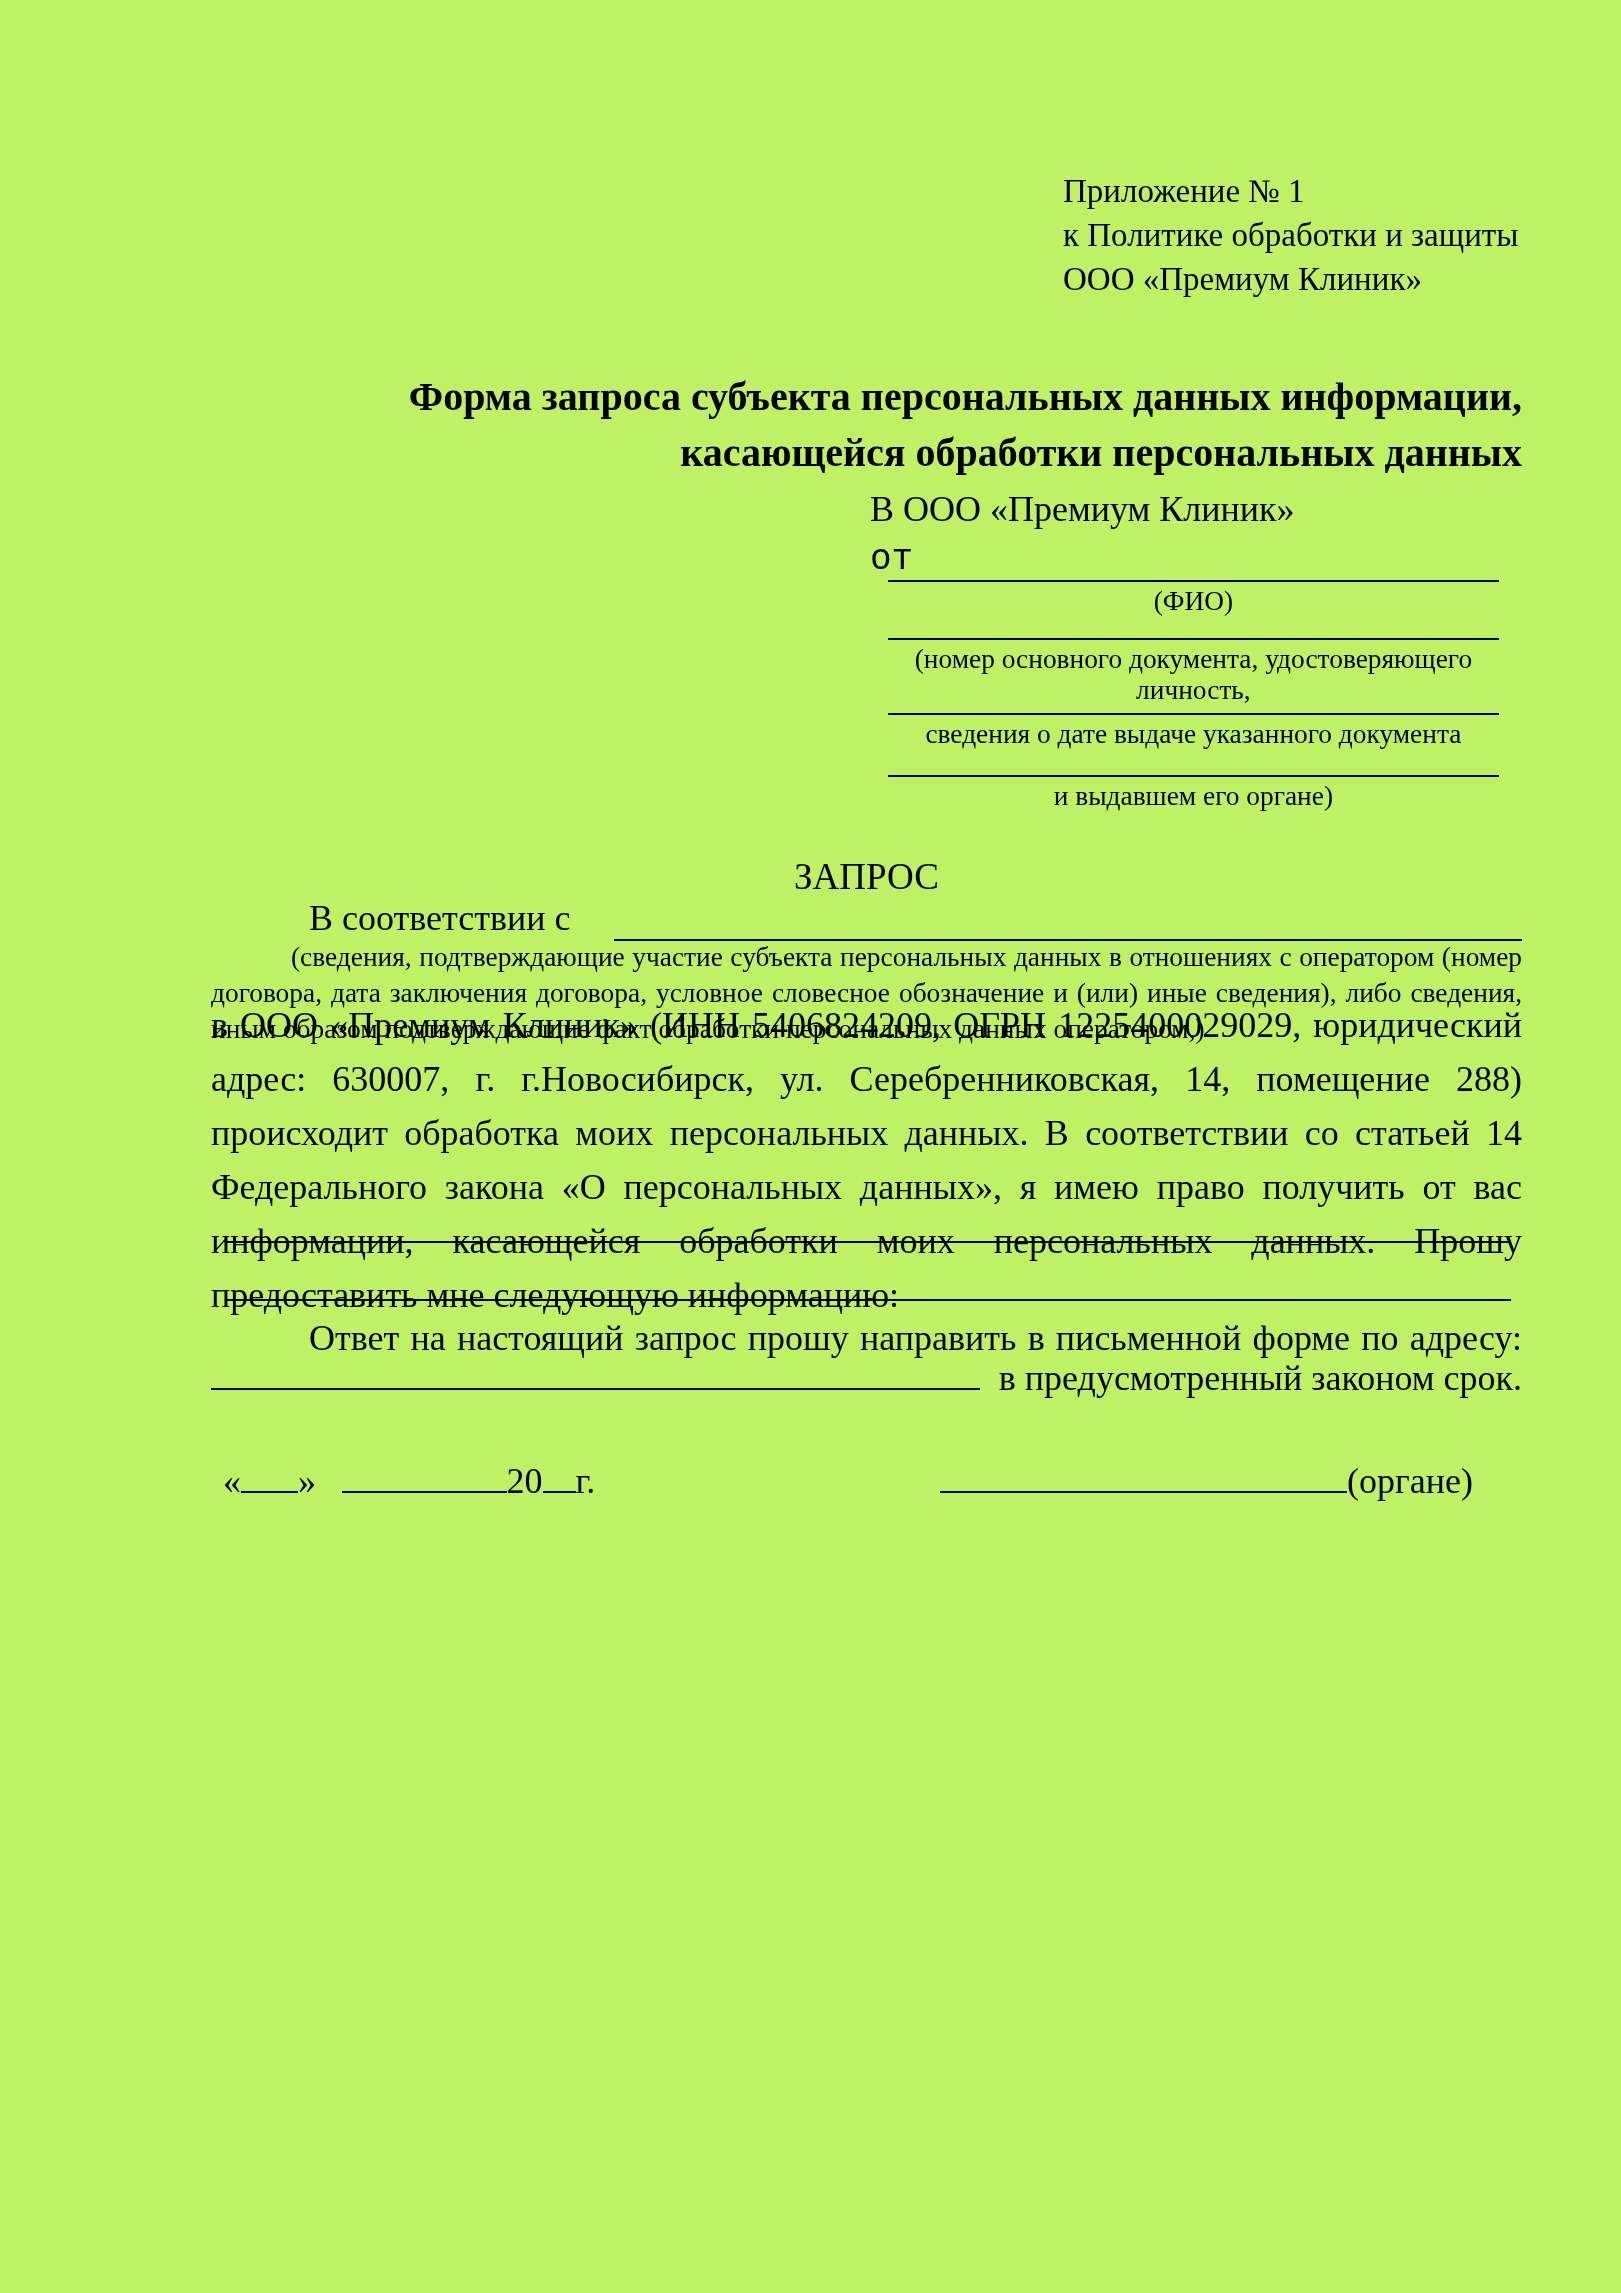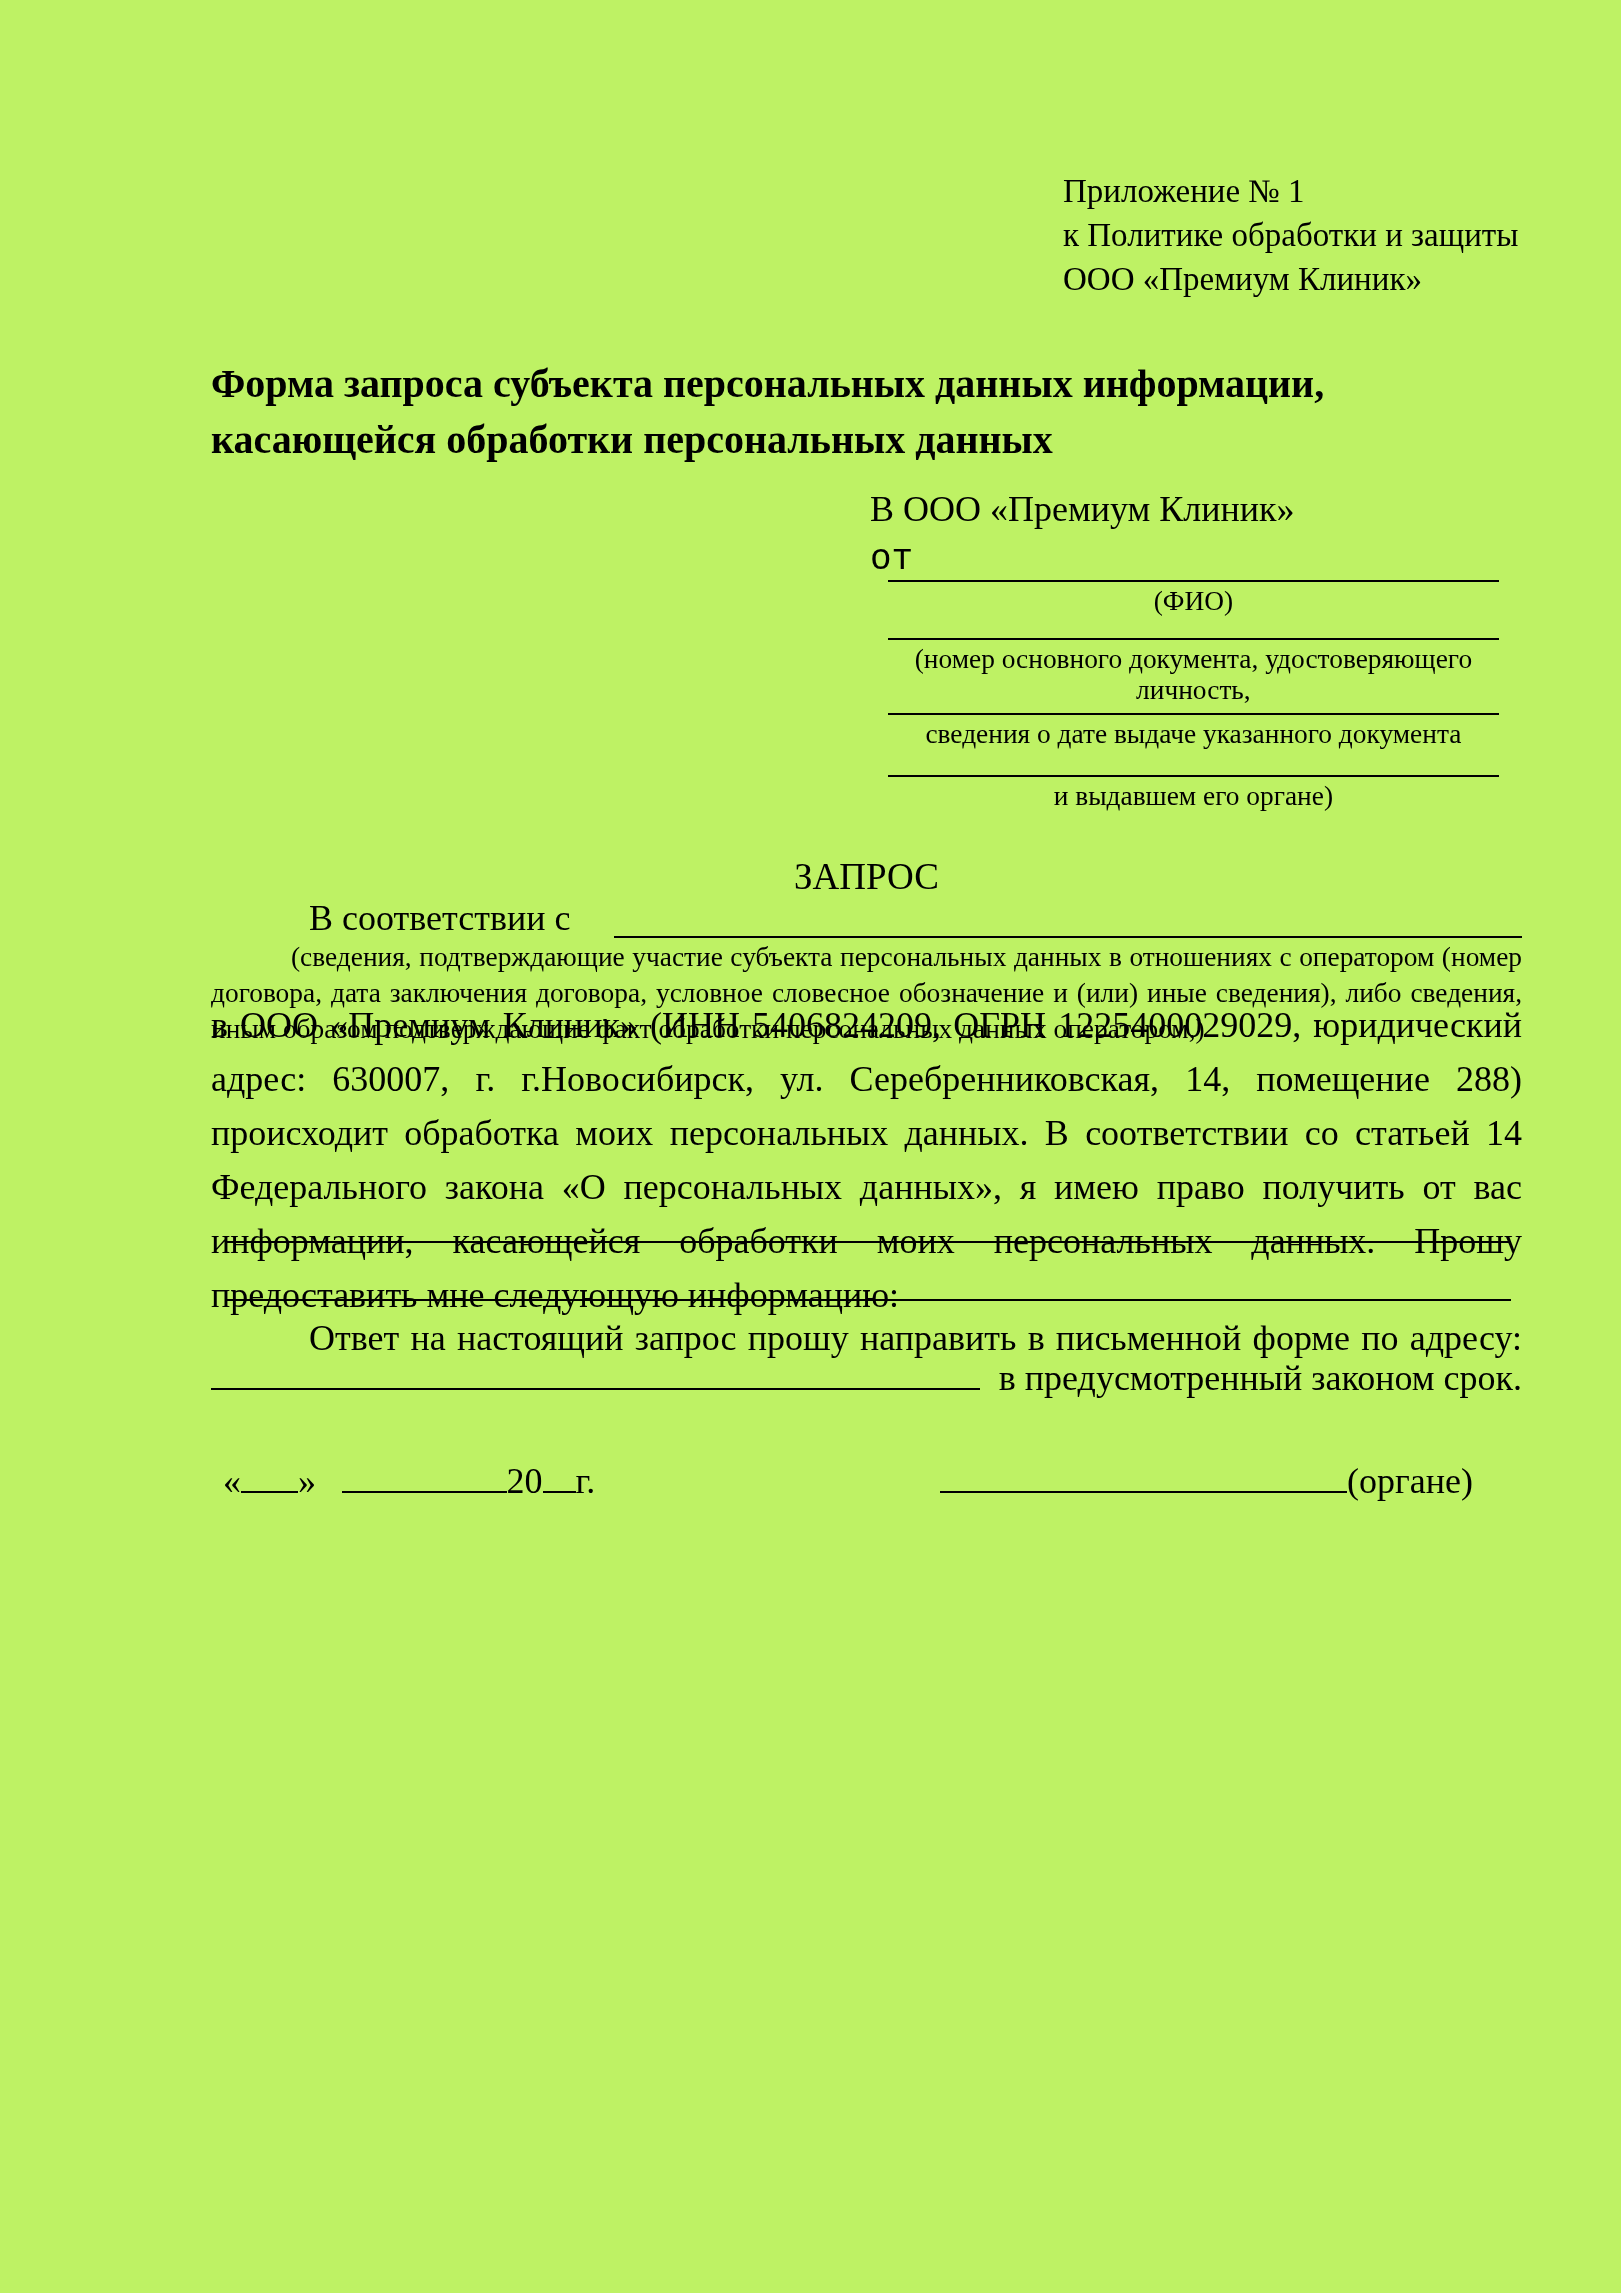--- a/index.html
+++ b/index.html
@@ -8,39 +8,39 @@
     font-family:"Liberation Serif","DejaVu Serif",serif;
     color:#000000;
   }
   .doc{position:relative;width:1621px;height:2294px;background:#bef264;overflow:hidden;}
 
   
   .header-right{position:absolute;left:1063px;top:169px;width:470px;
     font-size:33px;line-height:44px;text-align:left;}
 
   
-  .doc-title{position:absolute;left:211px;top:356px;width:1311px;
-    text-align:left;font-weight:bold;font-size:40px;line-height:56px;}
+  .doc-title{position:absolute;left:211px;top:369px;width:1311px;
+    text-align:right;font-weight:bold;font-size:40px;line-height:56px;}
 
   
   .addressee{position:absolute;left:870px;top:488px;width:639px;height:338px;font-size:36px;}
   .addr-to{position:absolute;left:0;top:0;white-space:nowrap;}
   .addr-from{position:absolute;left:0;top:51px;font-family:Liberation Mono, monospace;}
   .blank{position:absolute;left:17.6px;right:9.8px;height:0;border-top:2.9px solid #000;}
   .cap{position:absolute;left:17.6px;right:9.8px;text-align:center;font-size:27.4px;line-height:31px;}
   .f1L{top:92px;} .f1C{top:98px;}
   .f2L{top:150px;} .f2C{top:156px;}
   .f3L{top:225px;} .f3C{top:231px;}
   .f4L{top:287px;} .f4C{top:293px;}
 
   
   .zapros{position:absolute;left:211px;top:855px;width:1311px;
     text-align:center;font-size:37px;font-weight:normal;}
   .lead-line{position:absolute;left:211px;top:896px;width:1311px;
-    display:flex;align-items:center;font-size:36px;line-height:45px;gap:44px;}
+    display:flex;align-items:flex-end;font-size:36px;line-height:45px;gap:44px;}
   .lead-text{padding-left:98px;white-space:nowrap;}
   .fill-line{flex:1 1 auto;border-bottom:2.9px solid #000;height:37px;}
   .footnote{position:absolute;left:211px;top:939px;width:1311px;
     font-size:27.4px;line-height:36px;text-align:justify;text-indent:80px;}
   .body-par{position:absolute;left:211px;top:998px;width:1311px;
     font-size:36px;line-height:54px;text-align:justify;}
 
   
   .hr1{position:absolute;left:225px;width:1286px;top:1241px;height:0;border-top:2.9px solid #000;}
   .hr2{position:absolute;left:225px;width:1286px;top:1299px;height:0;border-top:2.9px solid #000;}

